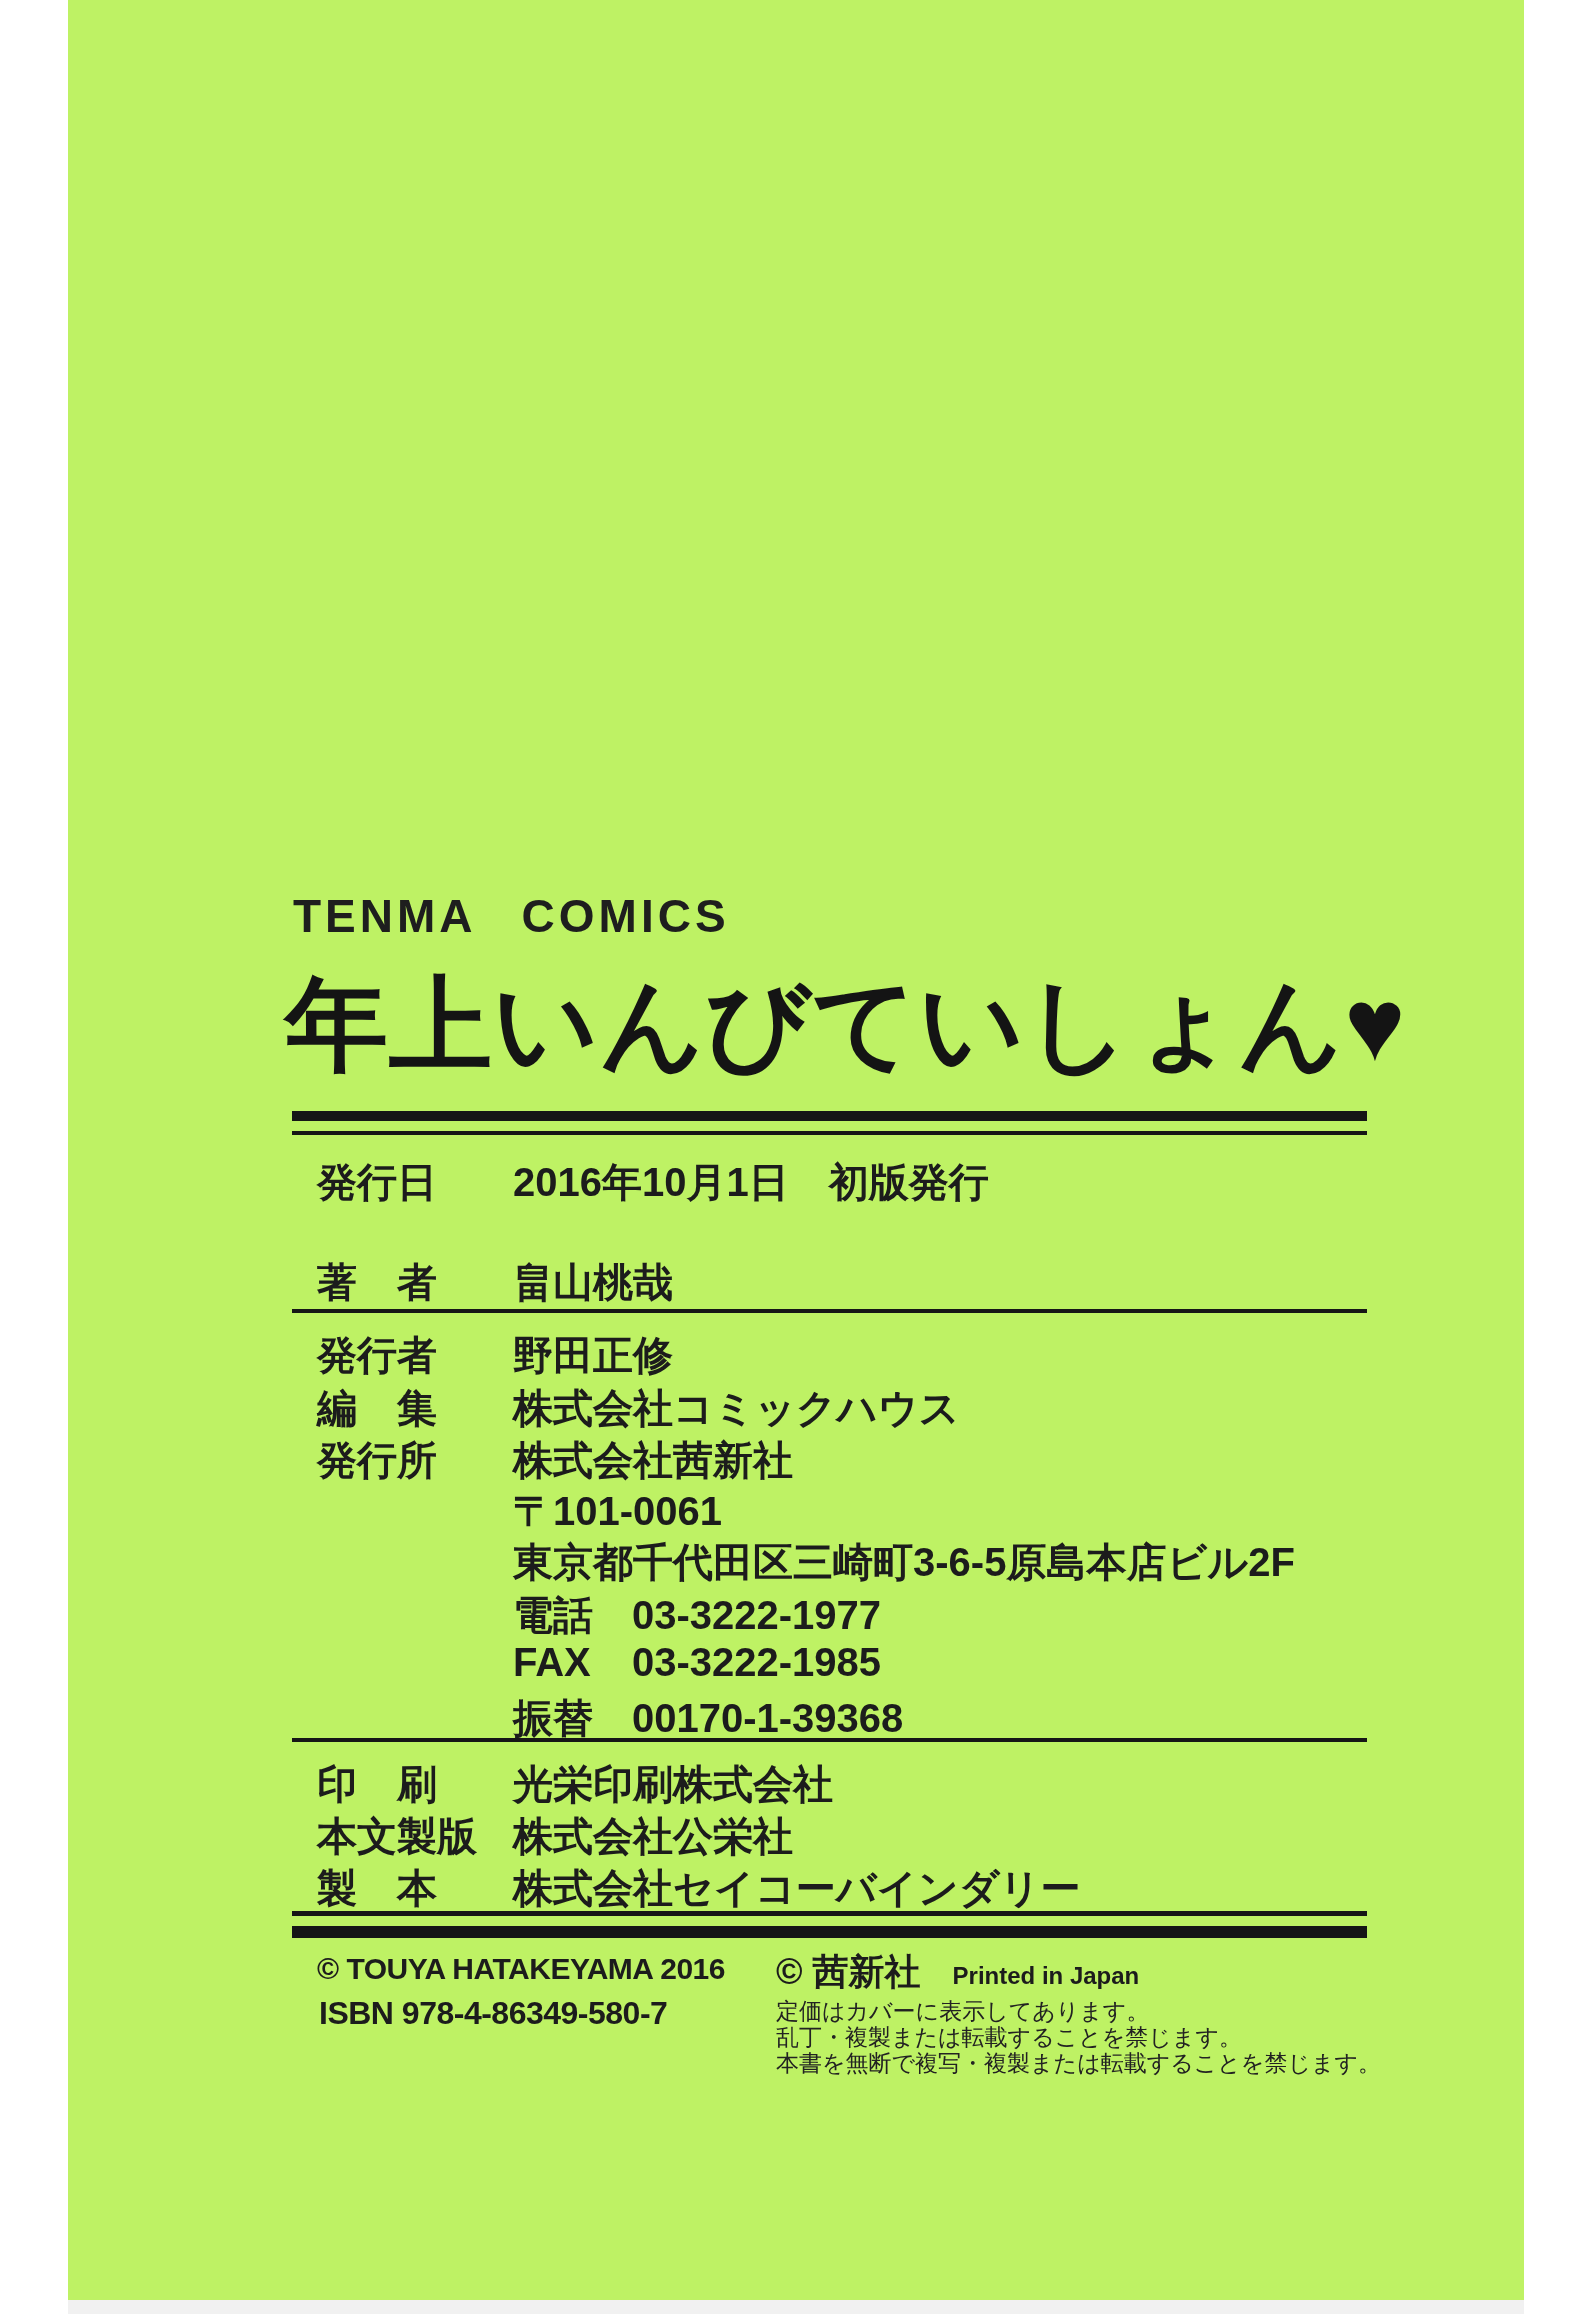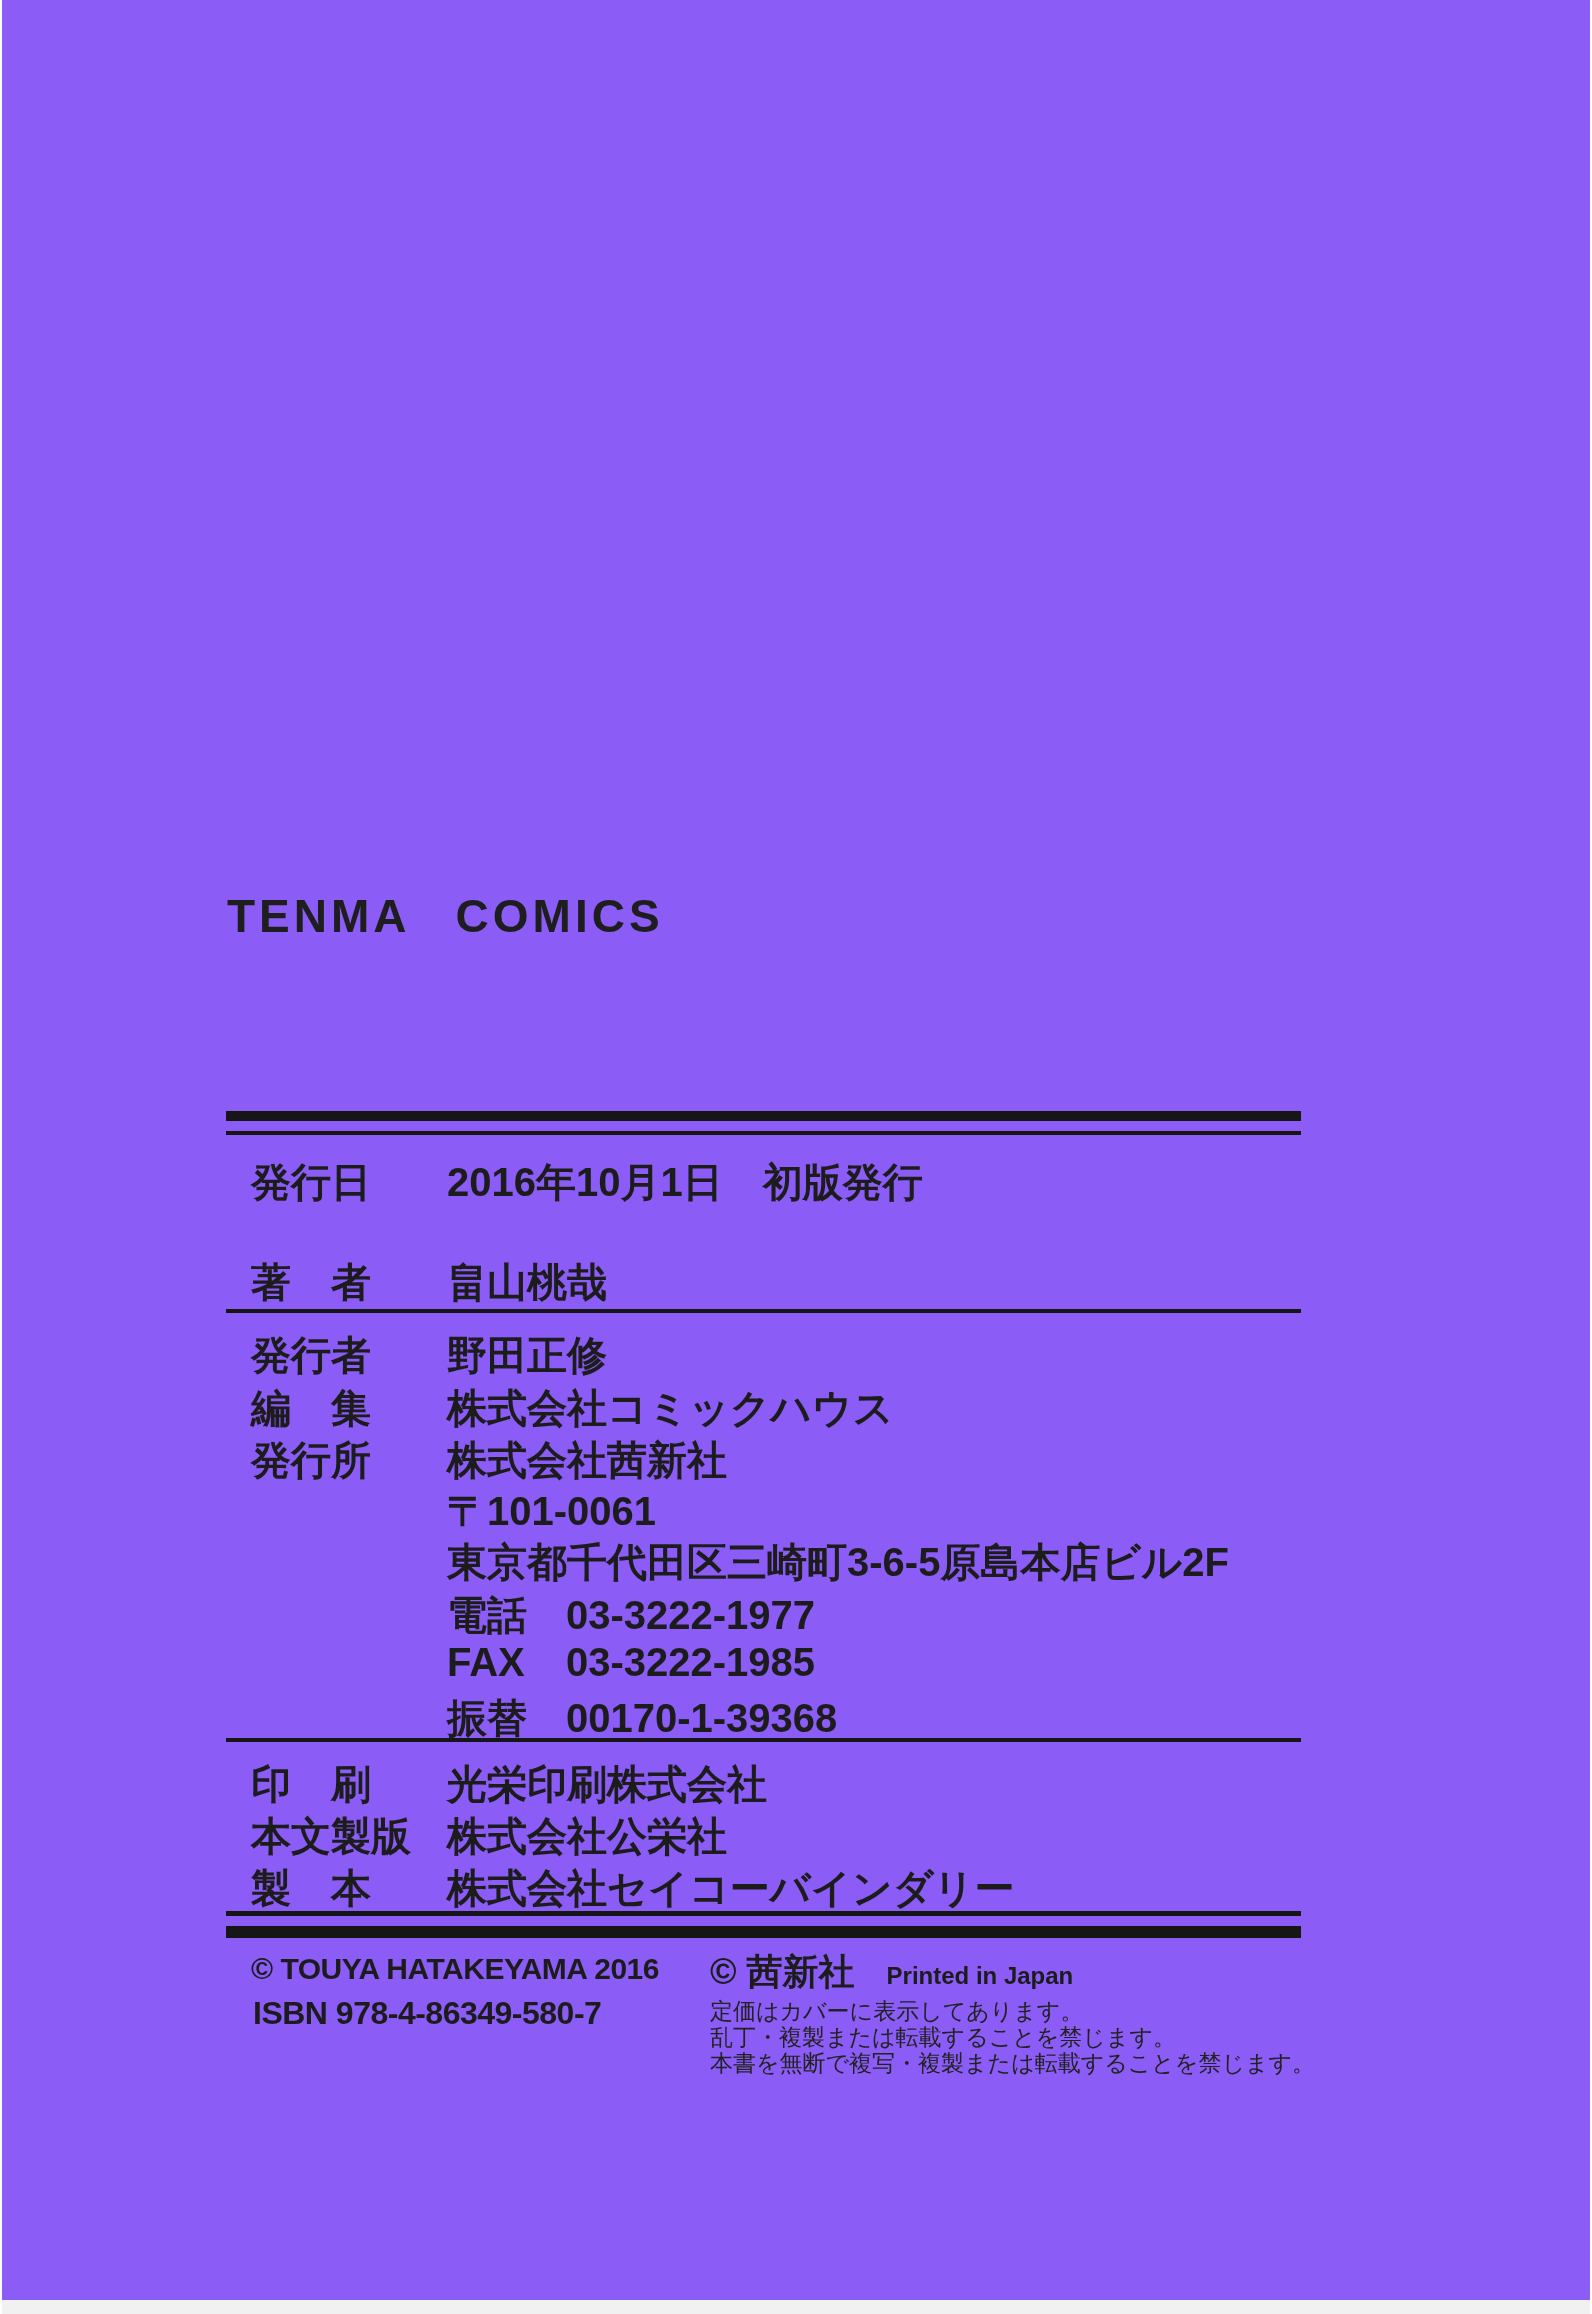--- a/index.html
+++ b/index.html
@@ -2,24 +2,24 @@
 <html><head>
 <meta charset="utf-8">
 <style>
   html, body {
     margin: 0;
     padding: 0;
     background: #ffffff;
   }
   .page {
     position: relative;
-    width: 1588px;
+    width: 1456px;
     height: 2314px;
     margin: 0 auto;
-    background: #8b5cf6;
+    background: #bef264;
     font-family: "Liberation Sans", "DejaVu Sans", sans-serif;
     color: #1c1c1c;
     overflow: hidden;
   }
   .abs { position: absolute; }
 
   .series {
     left: 225px; top: 889px;
     font-size: 46px;
     font-weight: bold;
@@ -122,20 +122,21 @@
     width: 1592px; height: 14px;
     background: #f1f1f1;
   }
 </style>
 </head>
 <body>
 
 <div class="page">
 
   <div class="abs series">TENMA COMICS</div>
+  <div class="abs book-title">年上いんびていしょん♥</div>
 
   <div class="abs rule rule-thick-top"></div>
   <div class="abs rule rule-thin-top"></div>
 
   <div class="abs row row-hakkoubi">
     <span class="lbl">発行日</span><span>2016年10月1日　初版発行</span>
   </div>
   <div class="abs row row-chosha">
     <span class="lbl">著　者</span><span>畠山桃哉</span>
   </div>

